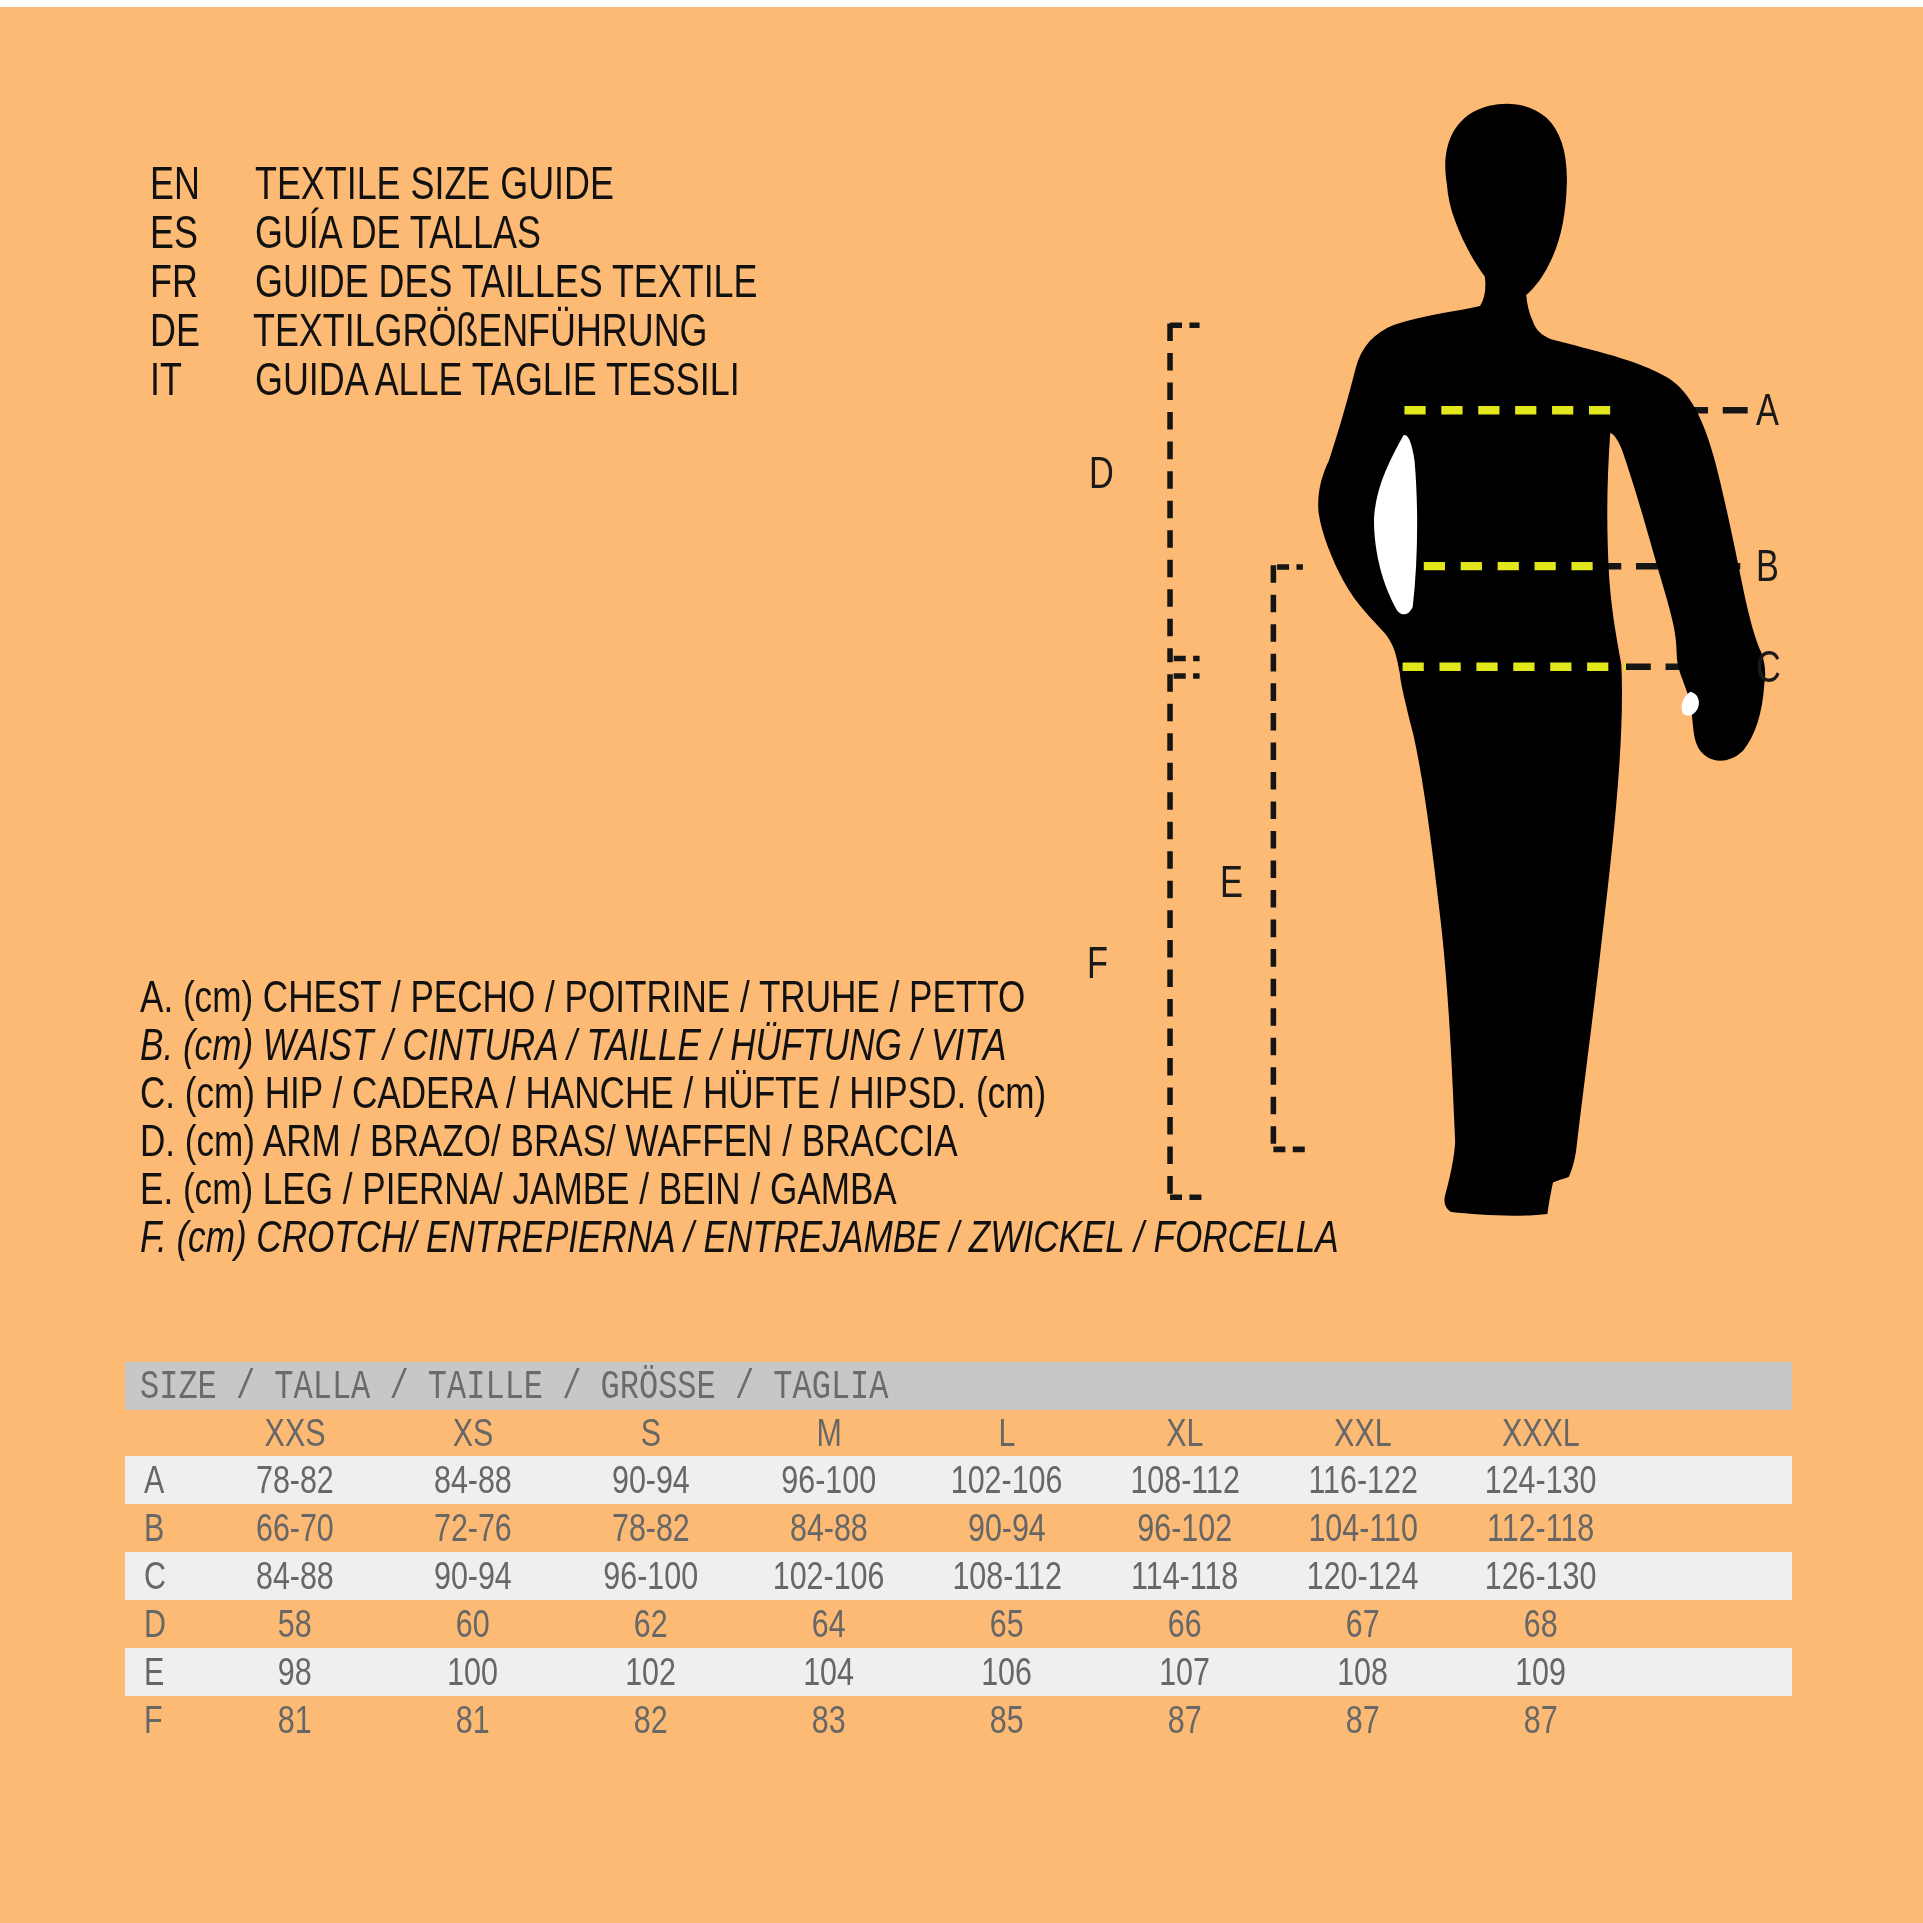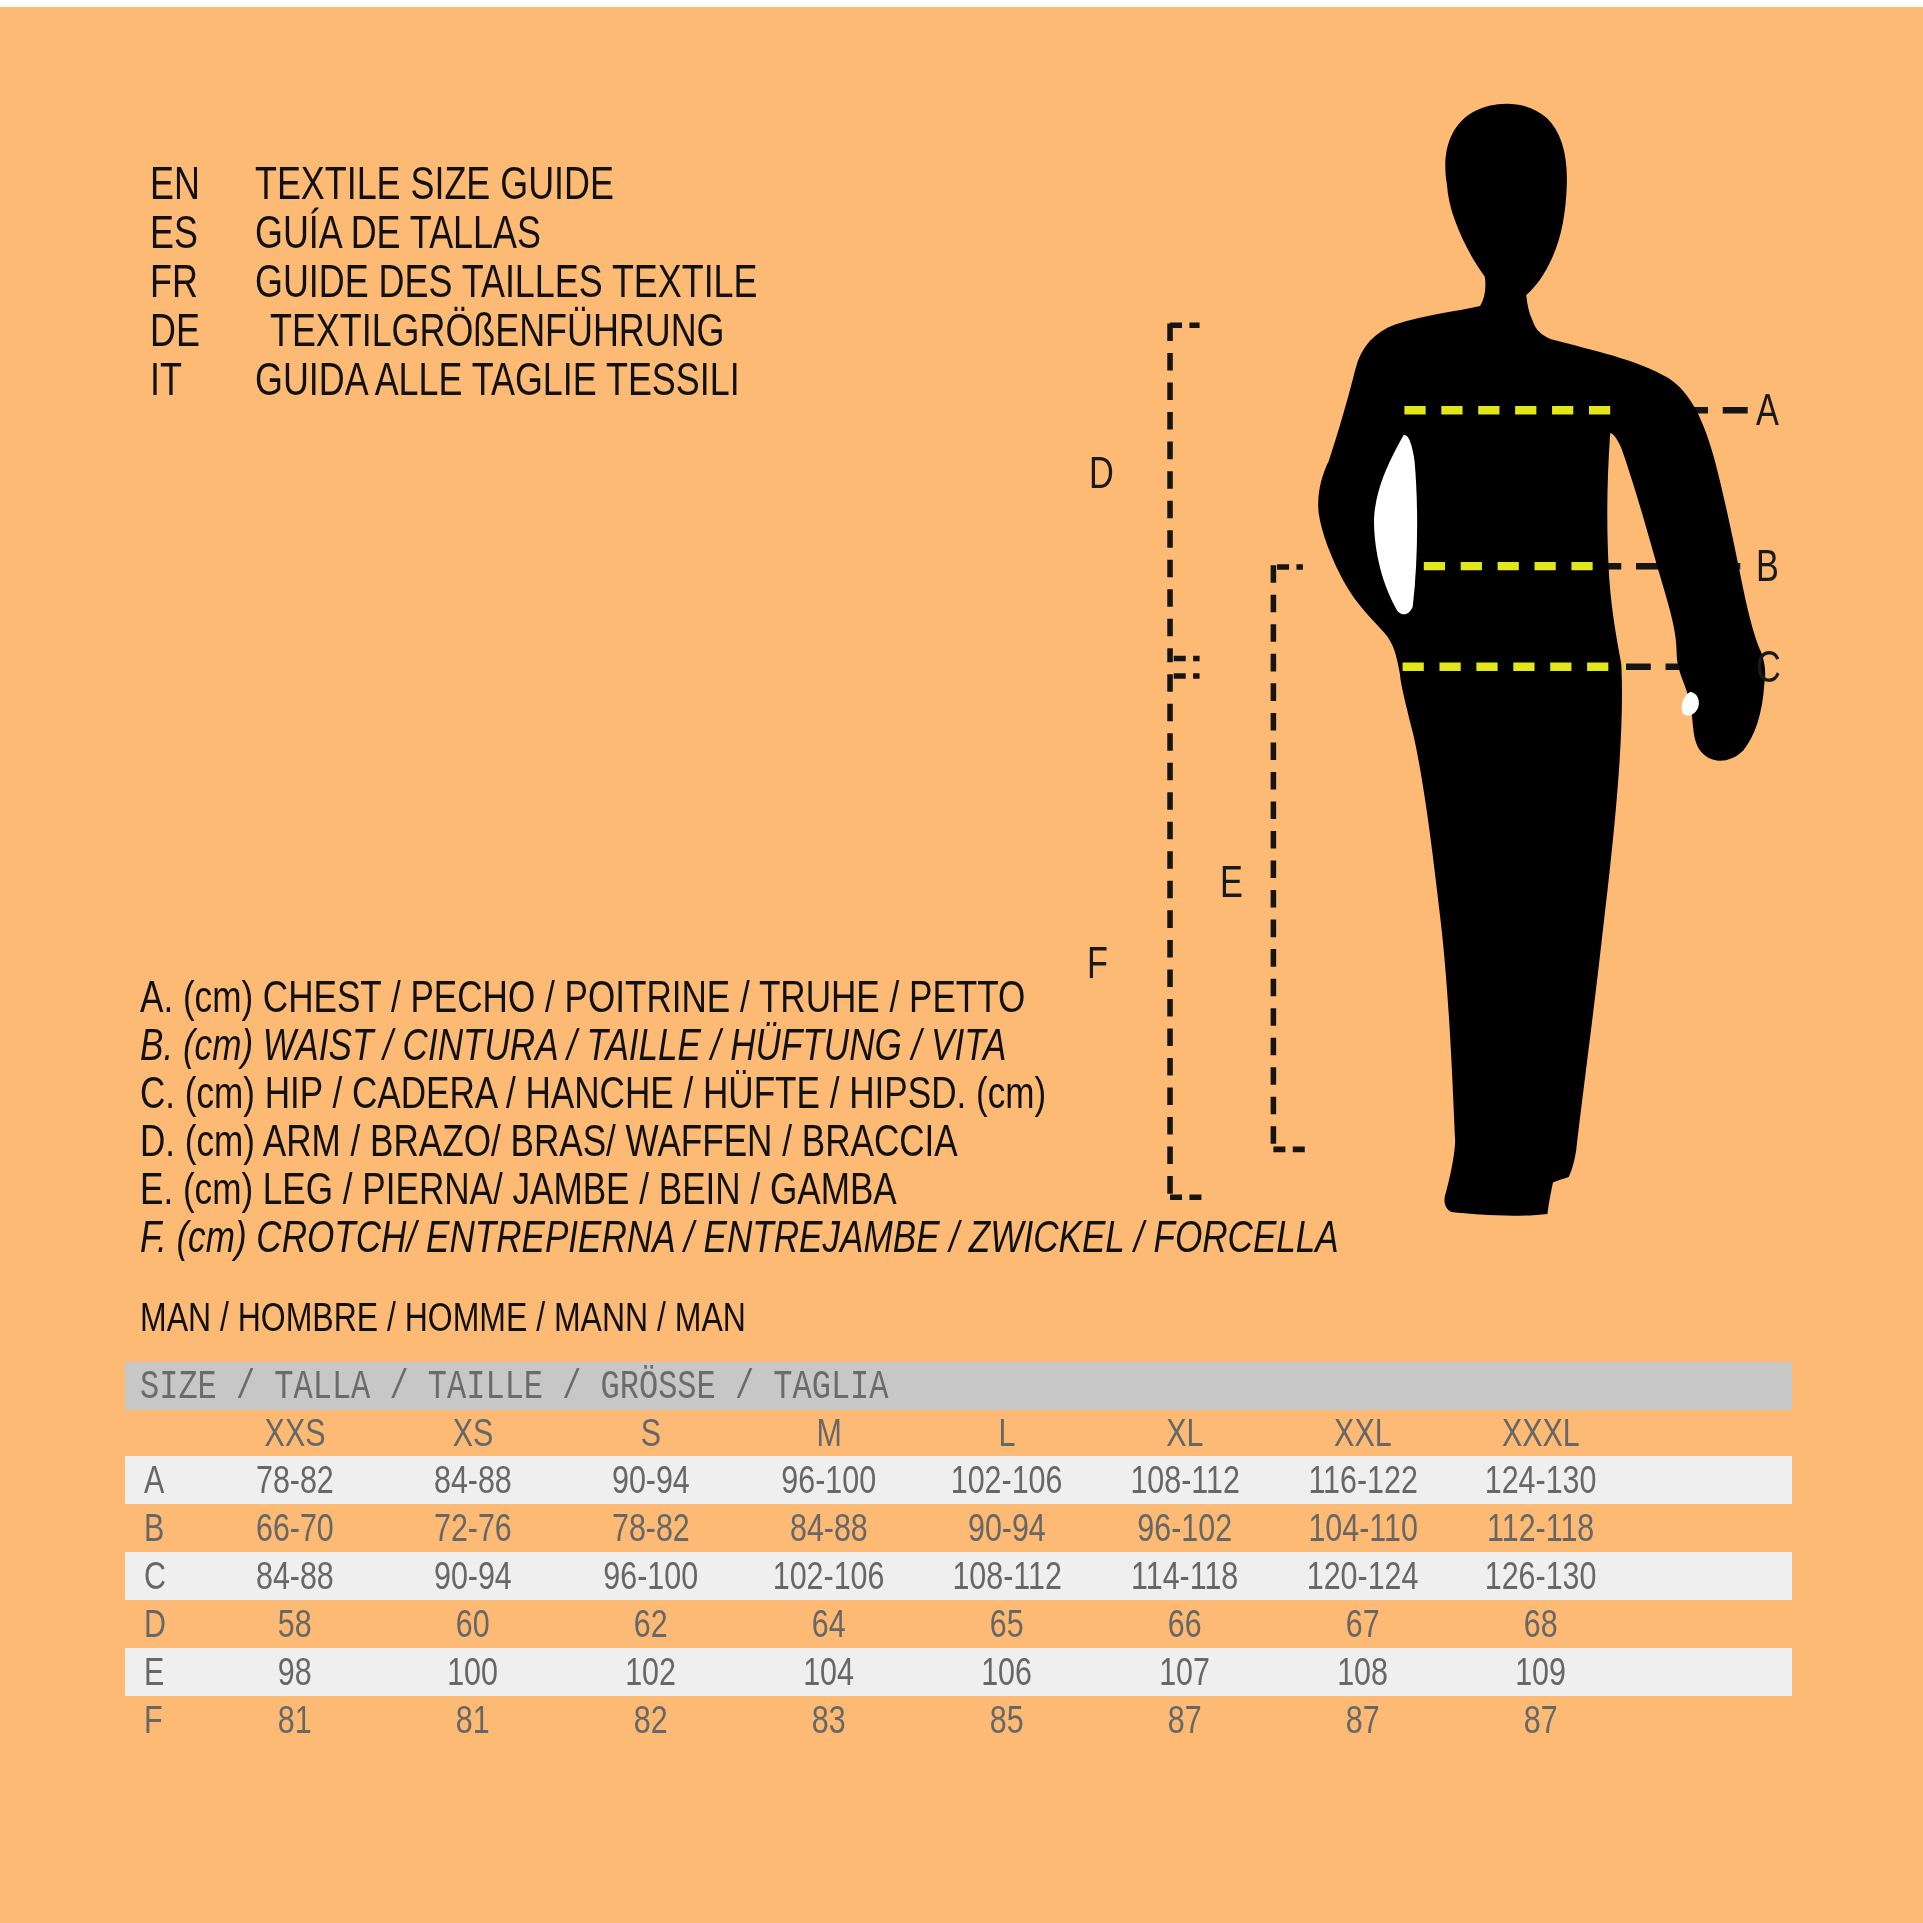--- a/index.html
+++ b/index.html
@@ -33,21 +33,21 @@
 <div id="canvas">
 
   <div>
     <div class="abs" style="left:150px;top:153px;"><span class="cd lang-code">EN</span></div>
     <div class="abs" style="left:255px;top:153px;"><span class="cd lang-title">TEXTILE SIZE GUIDE</span></div>
     <div class="abs" style="left:150px;top:202px;"><span class="cd lang-code">ES</span></div>
     <div class="abs" style="left:255px;top:202px;"><span class="cd lang-title">GUÍA DE TALLAS</span></div>
     <div class="abs" style="left:150px;top:251px;"><span class="cd lang-code">FR</span></div>
     <div class="abs" style="left:255px;top:251px;"><span class="cd lang-title">GUIDE DES TAILLES TEXTILE</span></div>
     <div class="abs" style="left:150px;top:300px;"><span class="cd lang-code">DE</span></div>
-    <div class="abs" style="left:270px;top:300px;"><span class="cd lang-title">TEXTILGRÖßENFÜHRUNG</span></div>
+    <div class="abs" style="left:253px;top:300px;"><span class="cd lang-title">TEXTILGRÖßENFÜHRUNG</span></div>
     <div class="abs" style="left:150px;top:349px;"><span class="cd lang-code">IT</span></div>
     <div class="abs" style="left:255px;top:349px;"><span class="cd lang-title">GUIDA ALLE TAGLIE TESSILI</span></div>
   </div>
 
   <svg width="1923" height="1923" viewBox="0 0 2084 2084">
 
     <g stroke="#151515" stroke-width="7">
       <line x1="1738" y1="437" x2="1898" y2="437" stroke-dasharray="27 16"></line>
       <line x1="1730" y1="606" x2="1898" y2="606" stroke-dasharray="27 16"></line>
       <line x1="1762" y1="715" x2="1898" y2="715" stroke-dasharray="27 16"></line>
@@ -138,21 +138,20 @@
 
   <div>
     <div class="abs meas" style="left:140px;top:967px;"><span class="cd">A. (cm) CHEST / PECHO / POITRINE / TRUHE / PETTO</span></div>
     <div class="abs meas" style="left:140px;top:1015px;font-style:italic;"><span class="cd">B. (cm) WAIST / CINTURA / TAILLE / HÜFTUNG / VITA</span></div>
     <div class="abs meas" style="left:140px;top:1063px;"><span class="cd">C. (cm) HIP / CADERA / HANCHE / HÜFTE / HIPSD. (cm)</span></div>
     <div class="abs meas" style="left:140px;top:1111px;"><span class="cd">D. (cm) ARM / BRAZO/ BRAS/ WAFFEN / BRACCIA</span></div>
     <div class="abs meas" style="left:140px;top:1159px;text-decoration:underline;"><span class="cd">E. (cm) LEG / PIERNA/ JAMBE / BEIN / GAMBA</span></div>
     <div class="abs meas" style="left:140px;top:1207px;font-style:italic;"><span class="cd">F. (cm) CROTCH/ ENTREPIERNA / ENTREJAMBE / ZWICKEL / FORCELLA</span></div>
   </div>
 
-  <div class="abs man-line" style="left:140px;top:1290px;"><span class="cd">MAN / HOMBRE / HOMME / MANN / MAN</span></div>
 
   <div id="size-table">
     <div class="tbl-title">
         <span class="cd">SIZE / TALLA / TAILLE / GRÖSSE / TAGLIA</span>
       </div>
     <div class="tbl-grid">
 
       <div class="tbl-row">
         <div class="cell hdr lbl"></div>
         <div class="cell hdr">

